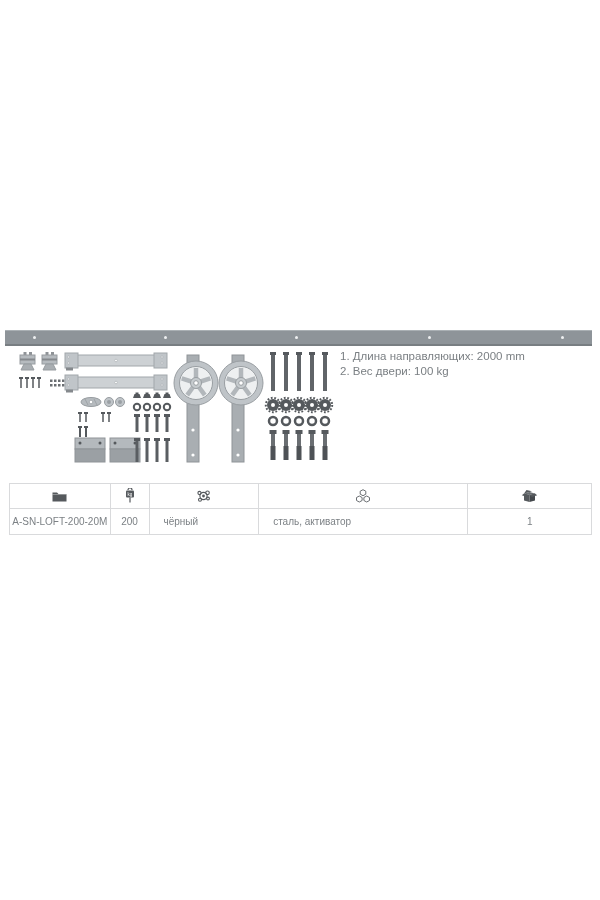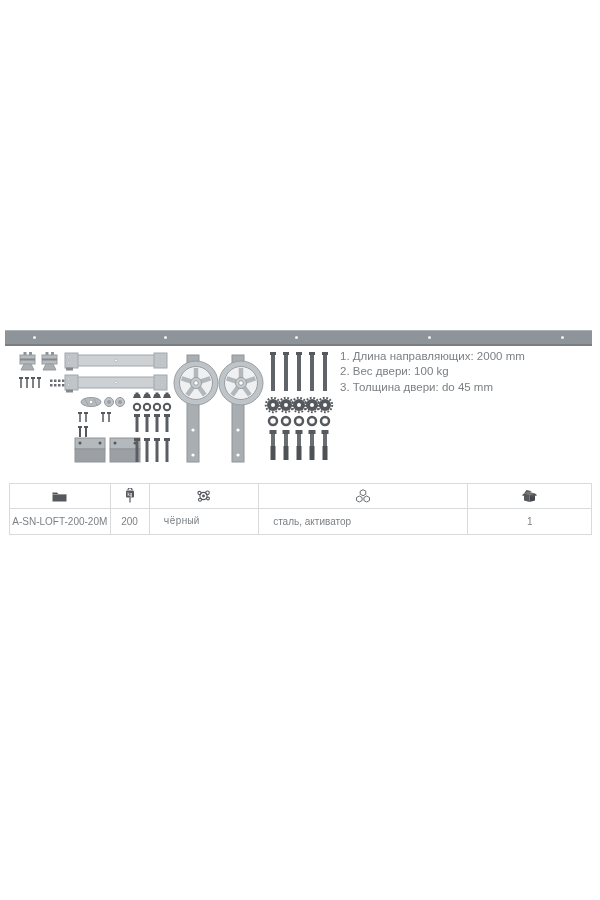--- a/index.html
+++ b/index.html
@@ -39,21 +39,21 @@
   .t-row{display:flex;}
   .t-row.head{height:24px;border-bottom:1px solid #d9dadc;}
   .t-row.body{height:25px;}
   .t-cell{
     box-sizing:border-box;
     display:flex;align-items:center;justify-content:center;
     border-right:1px solid #d9dadc;
     overflow:hidden;white-space:nowrap;
   }
   .t-cell:last-child{border-right:none;}
-  .c1{width:101px;} .c2{width:39px;} .c3{width:110px;font-family:Liberation Mono, monospace;} .c4{width:210px;} .c5{width:123px;}
+  .c1{width:101px;} .c2{width:39px;} .c3{width:110px;} .c4{width:210px;} .c5{width:123px;}
   .t-cell.left{justify-content:flex-start;padding-left:14px;}
   .t-cell svg{display:block;}
   
   .kit-note{
     position:absolute;left:8px;top:543px;width:572px;
     font-size:11.5px;line-height:16px;color:#7a7f83;
   }
 </style>
 </head>
 <body>
@@ -303,21 +303,20 @@
         <rect x="311.5" y="82" width="7" height="4" fill="#55595d"></rect>
           <rect x="313" y="86" width="4" height="12" fill="#6a6e72"></rect>
           <rect x="312.5" y="98" width="5" height="14" fill="#4e5256"></rect>
       </g>
     </g>
   </svg>
 
   <div class="specs">
     <div>1. Длина направляющих: 2000 mm</div>
     <div>2. Вес двери: 100 kg</div>
-    <div>3. Толщина двери: do 45 mm</div>
   </div>
 
   <div class="spec-table">
     <div class="t-row head">
       <div class="t-cell c1">
         <svg width="15" height="12" viewBox="0 0 15 12">
           <path d="M0.5 2.5 h4.5 l1.5 1.5 h8 v7.5 h-14 z" fill="#55595d"></path>
           <path d="M0.5 5 h14 v-1 h-14 z" fill="#ffffff" opacity="0.35"></path>
         </svg>
       </div>

